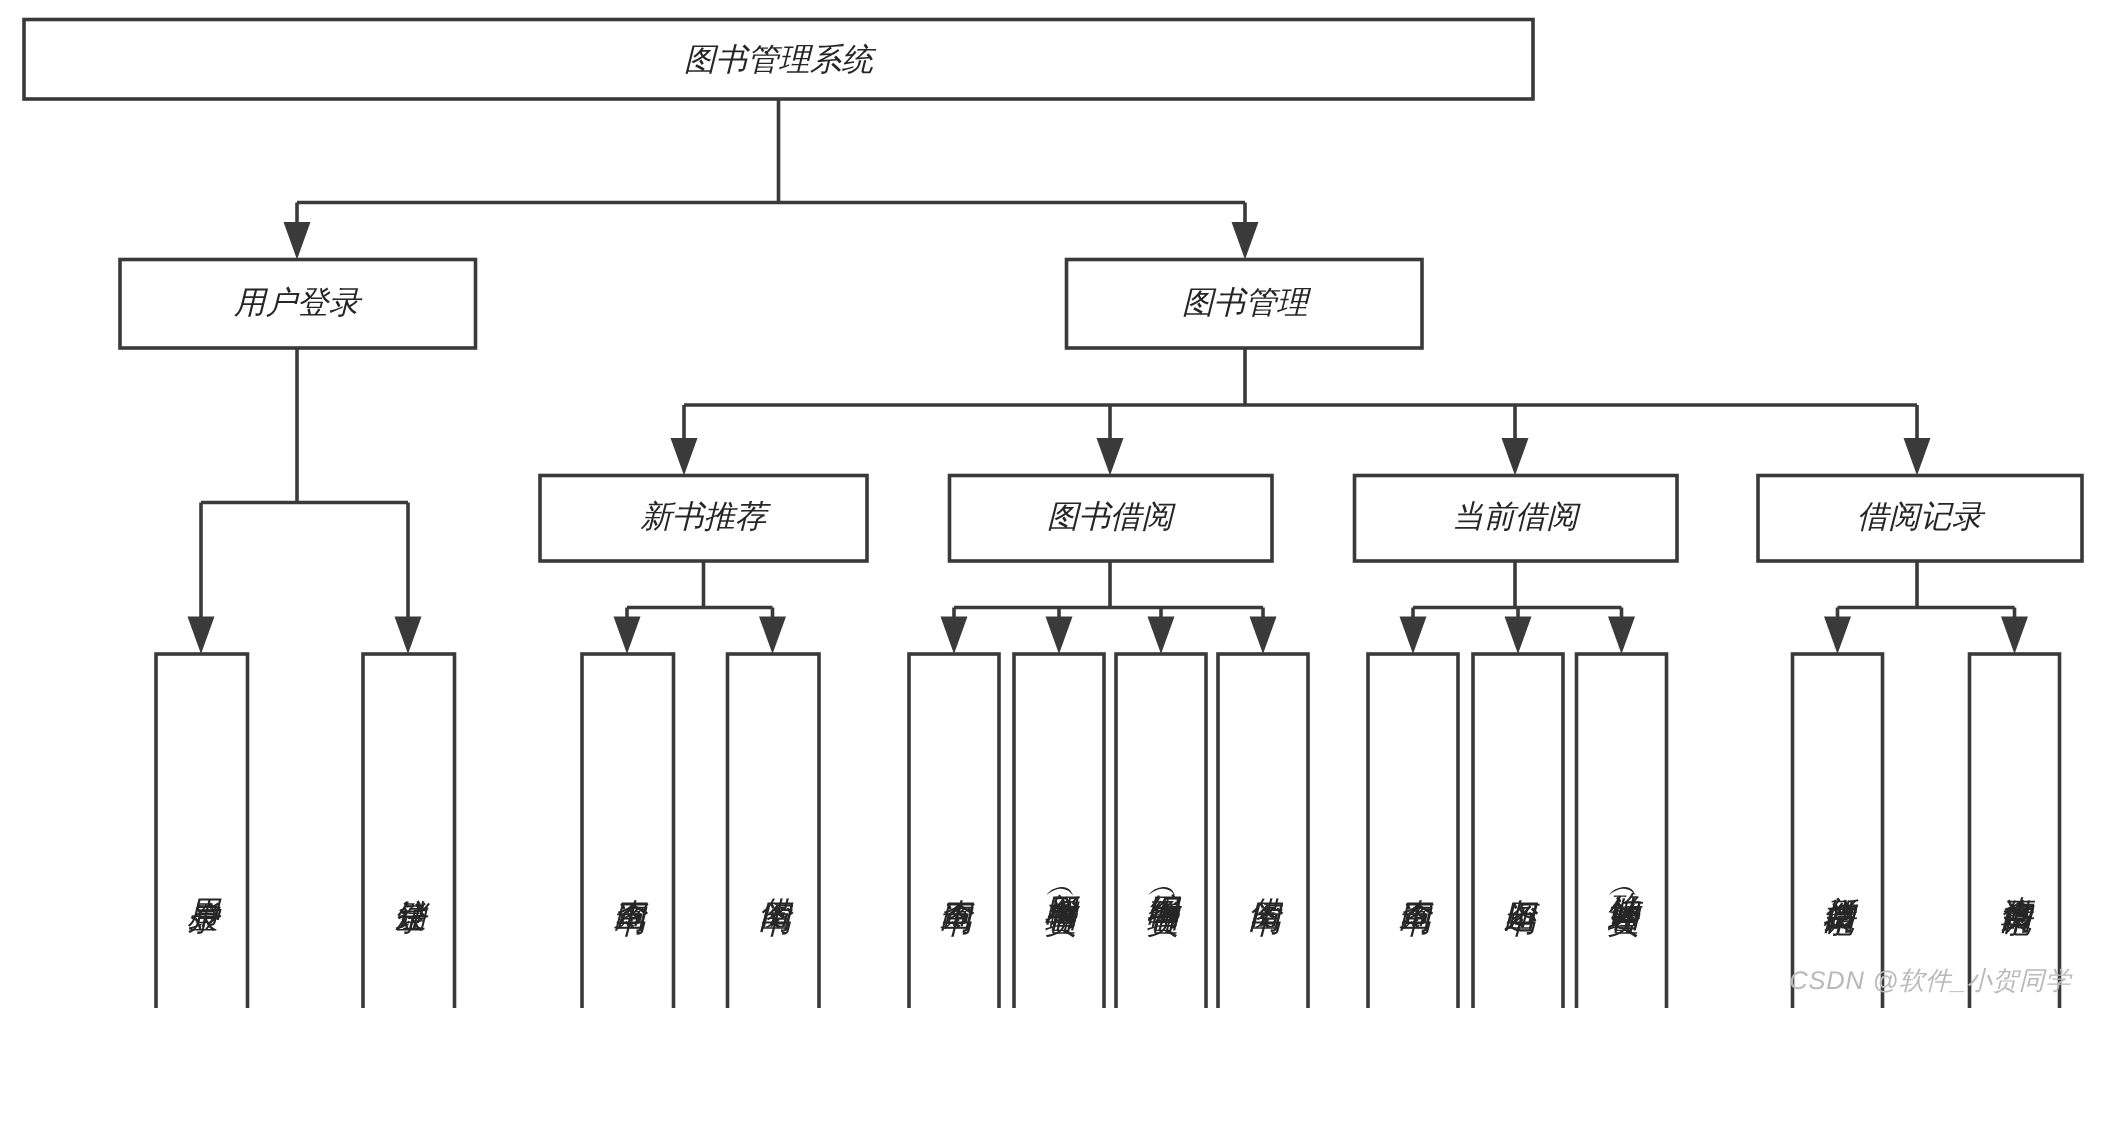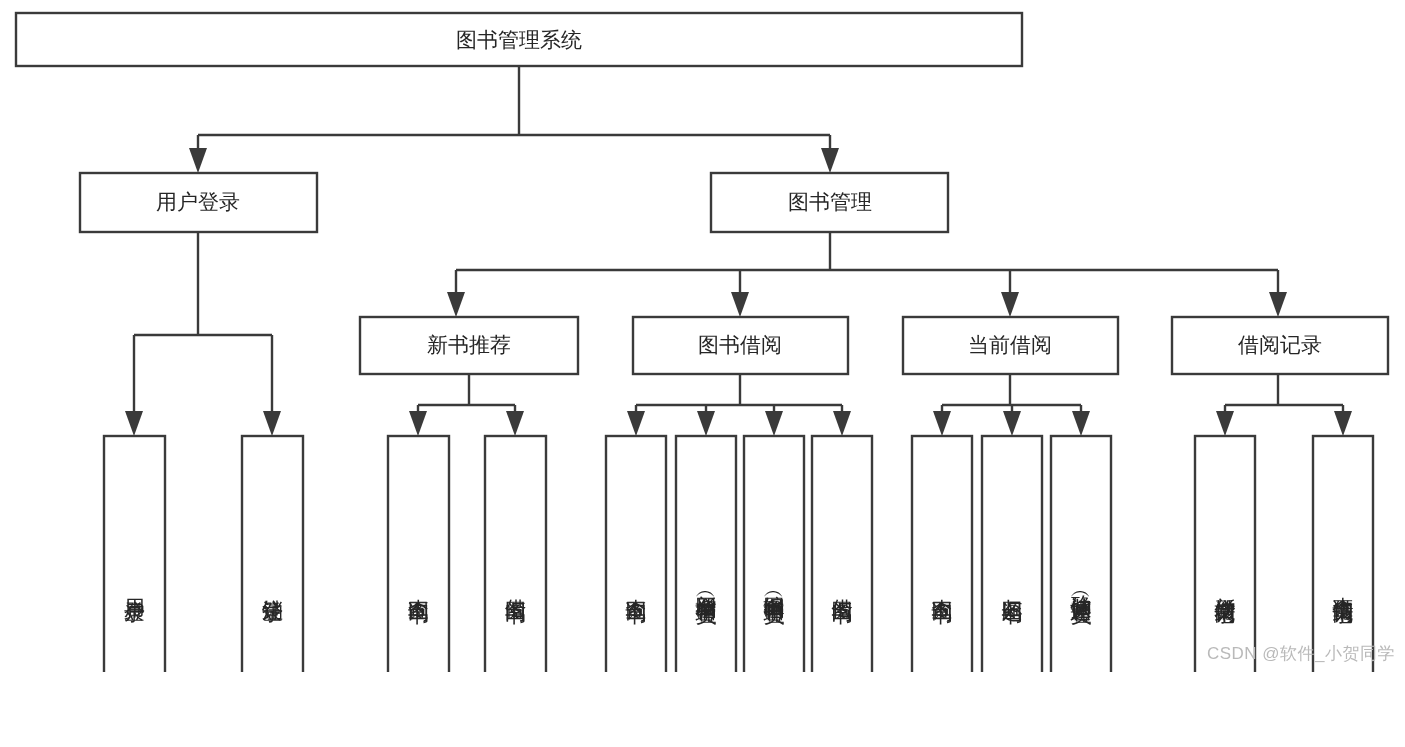--- a/index.html
+++ b/index.html
@@ -9,20 +9,21 @@
   }
   body {
     font-family: "Liberation Sans", "DejaVu Sans", sans-serif;
   }
   #stage {
     position: relative;
     width: 1405px;
     height: 672px;
     background: #ffffff;
     overflow: hidden;
+    font-style: italic;
   }
   #diagram-svg {
     position: absolute;
     left: 0;
     top: 0;
     width: 1405px;
     height: 747px;
   }
   .node-box {
     fill: #ffffff;
@@ -57,21 +58,21 @@
     letter-spacing: 1.5px;
     display: flex;
     align-items: center;
     justify-content: center;
     text-align: center;
     white-space: nowrap;
     pointer-events: none;
   }
   #watermark {
     position: absolute;
-    right: 10px;
+    right: 24px;
     bottom: 7px;
     font-family: "Liberation Sans", "DejaVu Sans", sans-serif;
     font-size: 17px;
     color: #b9b9b9;
     letter-spacing: 0.5px;
     white-space: nowrap;
   }
 </style>
 </head>
 <body>

